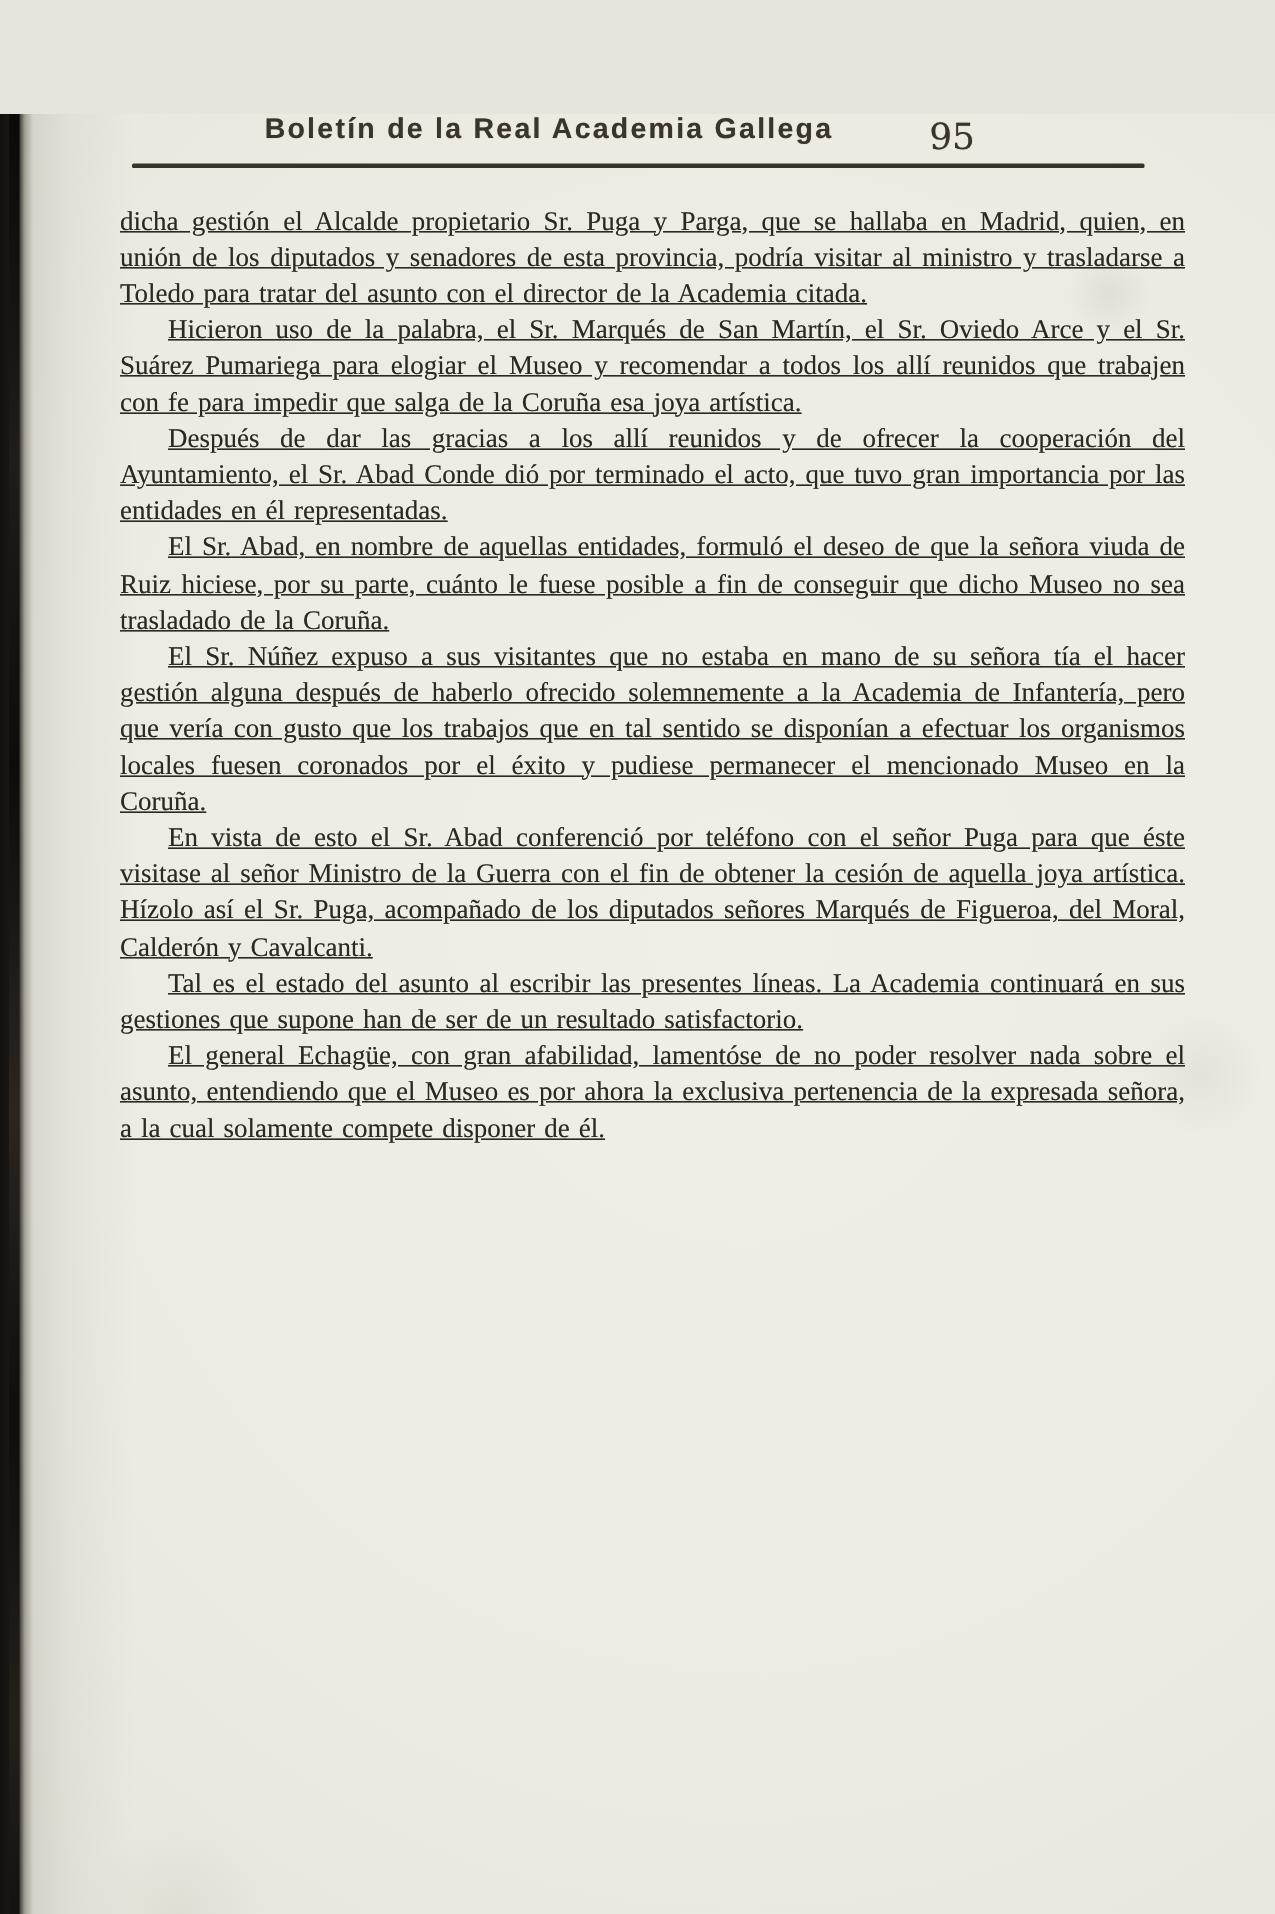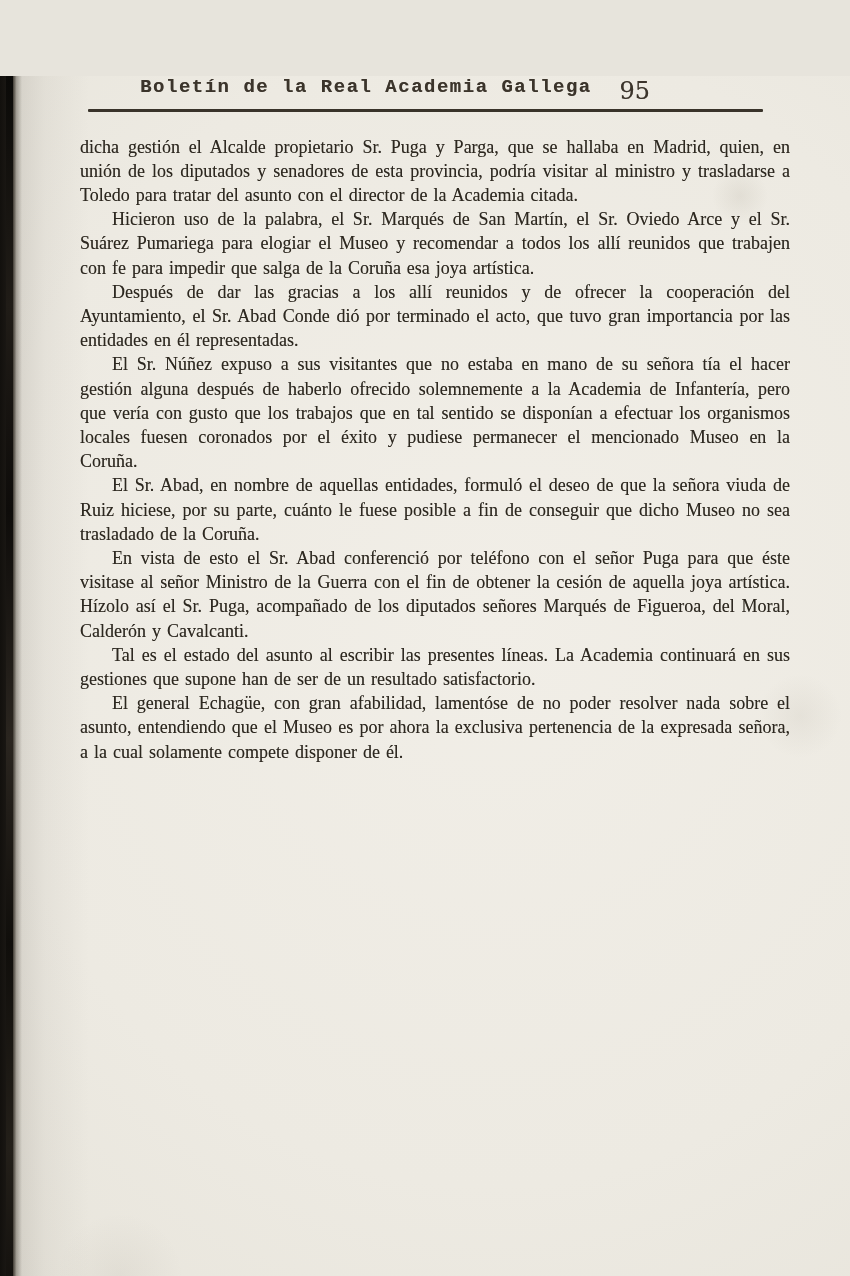--- a/index.html
+++ b/index.html
@@ -65,21 +65,21 @@
   .running-head {
     position: relative;
     margin: 76px 88px 0 88px;
     height: 28px;
   }
   .journal-title {
     position: absolute;
     left: 0;
     right: 118px;
     text-align: center;
-    font-family: Liberation Mono, monospace;
+    font-family: Liberation Sans, sans-serif;
     font-size: 19px;
     font-weight: bold;
     letter-spacing: 1.5px;
     color: #3b342b;
     text-shadow: 0 0 0.5px rgba(59,52,43,0.55);
     white-space: nowrap;
   }
   .page-number {
     position: absolute;
     right: 112px;
@@ -98,20 +98,21 @@
   }
 
   .page-body {
     margin: 23px 60px 0 80px;
     text-align: justify;
     font-size: 18px;
     line-height: 24.2px;
     word-spacing: 1.5px;
     color: #2d2820;
     text-shadow: 0 0 0.4px rgba(45,40,32,0.45);
+    text-decoration: underline;
   }
   .page-body p {
     margin: 0;
     text-indent: 32px;
   }
   .page-body p.continued {
     text-indent: 0;
   }
 </style>
 </head>
@@ -126,21 +127,21 @@
       <span class="journal-title">Boletín de la Real Academia Gallega</span>
       <span class="page-number">95</span>
     </header>
 
     <div class="head-rule"></div>
 
     <main class="page-body">
       <p class="continued">dicha gestión el Alcalde propietario Sr. Puga y Parga, que se hallaba en Madrid, quien, en unión de los diputados y senadores de esta provincia, podría visitar al ministro y trasladarse a Toledo para tratar del asunto con el director de la Academia citada.</p>
       <p>Hicieron uso de la palabra, el Sr. Marqués de San Martín, el Sr. Oviedo Arce y el Sr. Suárez Pumariega para elogiar el Museo y recomendar a todos los allí reunidos que trabajen con fe para impedir que salga de la Coruña esa joya artística.</p>
       <p>Después de dar las gracias a los allí reunidos y de ofrecer la cooperación del Ayuntamiento, el Sr. Abad Conde dió por terminado el acto, que tuvo gran importancia por las entidades en él representadas.</p>
+      <p>El Sr. Abad, en nombre de aquellas entidades, formuló el deseo de que la señora viuda de Ruiz hiciese, por su parte, cuánto le fuese posible a fin de conseguir que dicho Museo no sea trasladado de la Coruña.</p>
       <p>El Sr. Núñez expuso a sus visitantes que no estaba en mano de su señora tía el hacer gestión alguna después de haberlo ofrecido solemnemente a la Academia de Infantería, pero que vería con gusto que los trabajos que en tal sentido se disponían a efectuar los organismos locales fuesen coronados por el éxito y pudiese permanecer el mencionado Museo en la Coruña.</p>
-      <p>El Sr. Abad, en nombre de aquellas entidades, formuló el deseo de que la señora viuda de Ruiz hiciese, por su parte, cuánto le fuese posible a fin de conseguir que dicho Museo no sea trasladado de la Coruña.</p>
       <p>En vista de esto el Sr. Abad conferenció por teléfono con el señor Puga para que éste visitase al señor Ministro de la Guerra con el fin de obtener la cesión de aquella joya artística. Hízolo así el Sr. Puga, acompañado de los diputados señores Marqués de Figueroa, del Moral, Calderón y Cavalcanti.</p>
       <p>Tal es el estado del asunto al escribir las presentes líneas. La Academia continuará en sus gestiones que supone han de ser de un resultado satisfactorio.</p>
       <p>El general Echagüe, con gran afabilidad, lamentóse de no poder resolver nada sobre el asunto, entendiendo que el Museo es por ahora la exclusiva pertenencia de la expresada señora, a la cual solamente compete disponer de él.</p>
     </main>
 
   </div>
 </div>
 
 </body></html>

